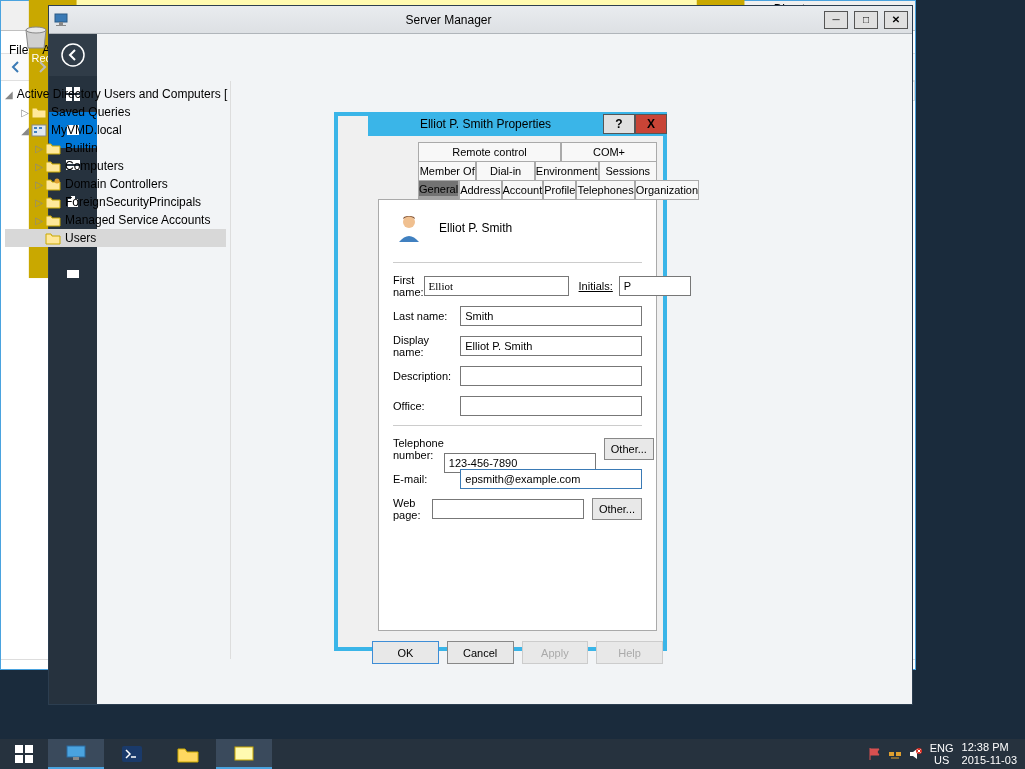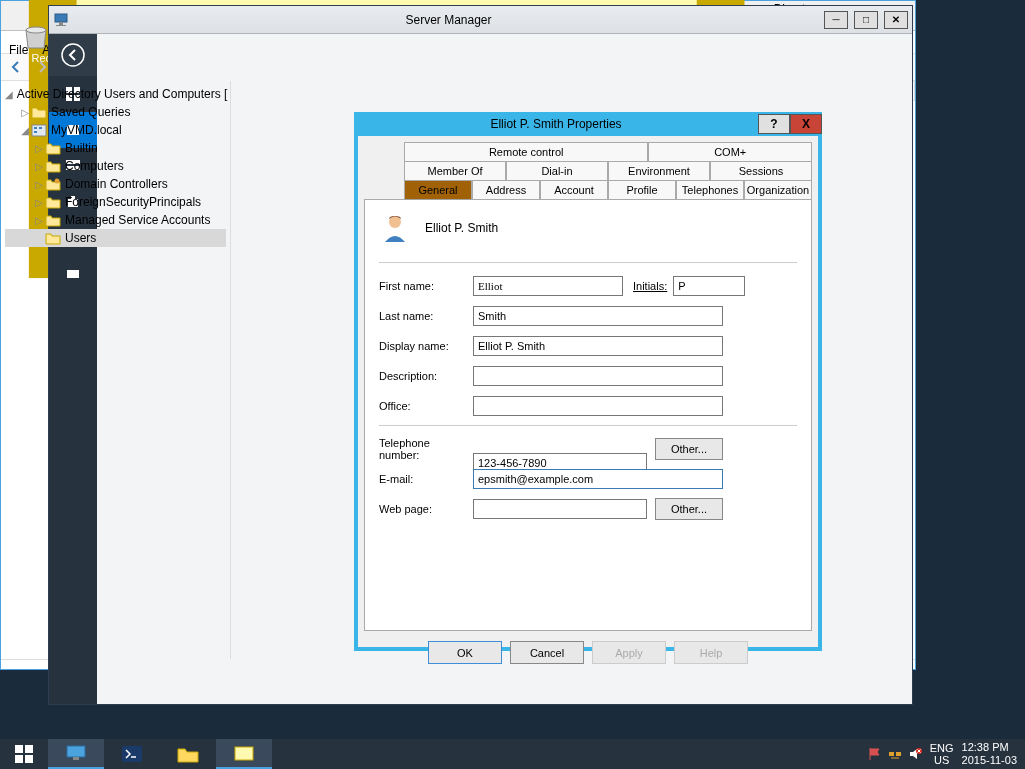--- a/index.html
+++ b/index.html
@@ -46,32 +46,32 @@
 .tree-scroll-inner { width: 400px; height: 1px; }
 .list { flex: 1; overflow: hidden; }
 .list-header { height: 20px; display: flex; }
 .list-header-col { border: 1px solid #ddd; padding: 2px 6px; font-size: 12px; background: #fff; }
 .list-rows { }
 .list-row { display: flex; height: 18px; align-items: center; }
 .list-row .desc { font-size: 12px; white-space: nowrap; overflow: hidden; text-overflow: ellipsis; padding-left: 440px; }
 .aduc-status { height: 18px; border-top: 1px solid #ddd; }
 
 
-.prop-win { position: absolute; left: 354px; top: 112px; width: 468px; height: 539px; background: #f0f0f0; border: 4px solid #3ab5e8; z-index: 10; }
+.prop-win { position: absolute; left: 334px; top: 112px; width: 333px; height: 539px; background: #f0f0f0; border: 4px solid #3ab5e8; z-index: 10; padding-left: 34px; }
 .prop-titlebar { height: 24px; background: #3ab5e8; display: flex; align-items: center; margin: -4px -4px 0 -4px; }
 .prop-titlebar .title { flex: 1; text-align: center; font-size: 12px; color: #000; }
 .prop-btns { display: flex; }
 .prop-btn { width: 32px; height: 20px; border: 1px solid #555; display: flex; align-items: center; justify-content: center; cursor: pointer; font-family: Arial; font-weight: bold; }
 .prop-btn.help { background: #e0e0e0; font-weight: bold; }
 .prop-btn.close { background: #c84436; color: #000; }
 
 .tabstrip { padding: 6px 6px 0 6px; }
 .tabrow { display: flex; margin-left: 40px; }
 .tab { flex: 1; height: 20px; border: 1px solid #aaa; background: #f8f8f8; font-size: 11px; display: flex; align-items: center; justify-content: center; cursor: pointer; margin-bottom: -1px; }
-.tab.active { background: #a16207; border-bottom: 1px solid #a3a3a3; z-index: 1; position: relative; }
+.tab.active { background: #737373; border-bottom: 4px solid #a3a3a3; z-index: 1; position: relative; }
 .tabpanel { border: 1px solid #aaa; background: #fff; margin: 0 6px; height: 432px; padding: 12px 14px; }
 
 .user-header { display: flex; align-items: center; gap: 14px; margin-bottom: 18px; }
 .user-avatar { width: 32px; height: 32px; }
 
 .form-row { display: flex; align-items: center; height: 22px; margin-bottom: 8px; font-size: 11px; }
 .form-row .lbl { width: 94px; }
 .form-row input[type=text] { height: 20px; border: 1px solid #777; font-size: 11px; padding: 0 4px; }
 .form-row .wide { width: 250px; }
 .form-row .med { width: 150px; font-family: Liberation Serif, serif; }

